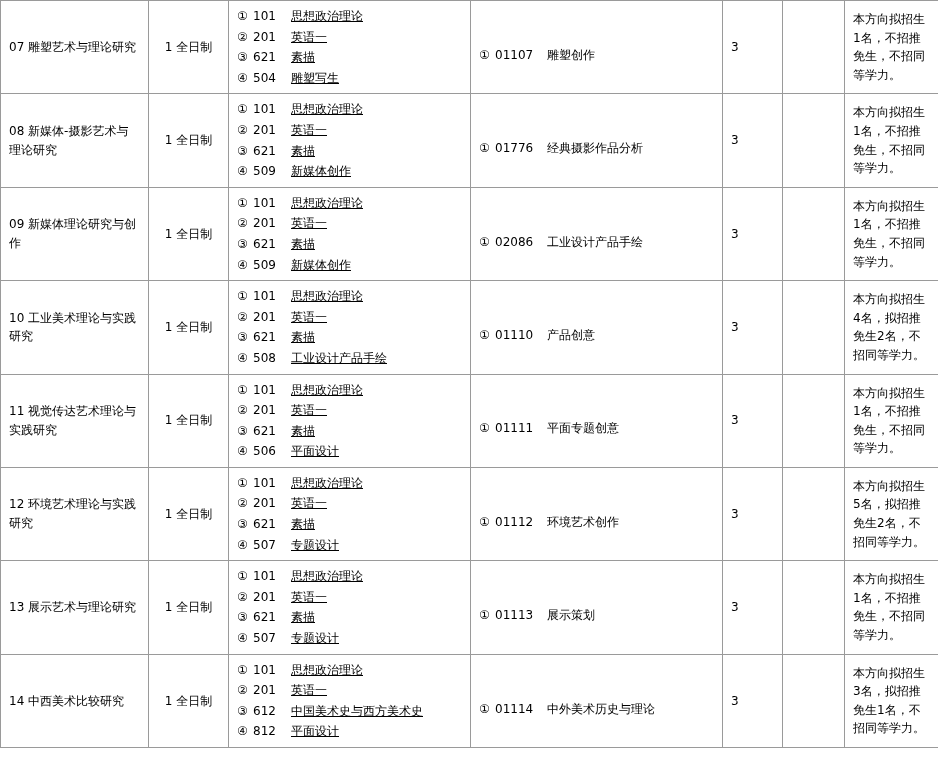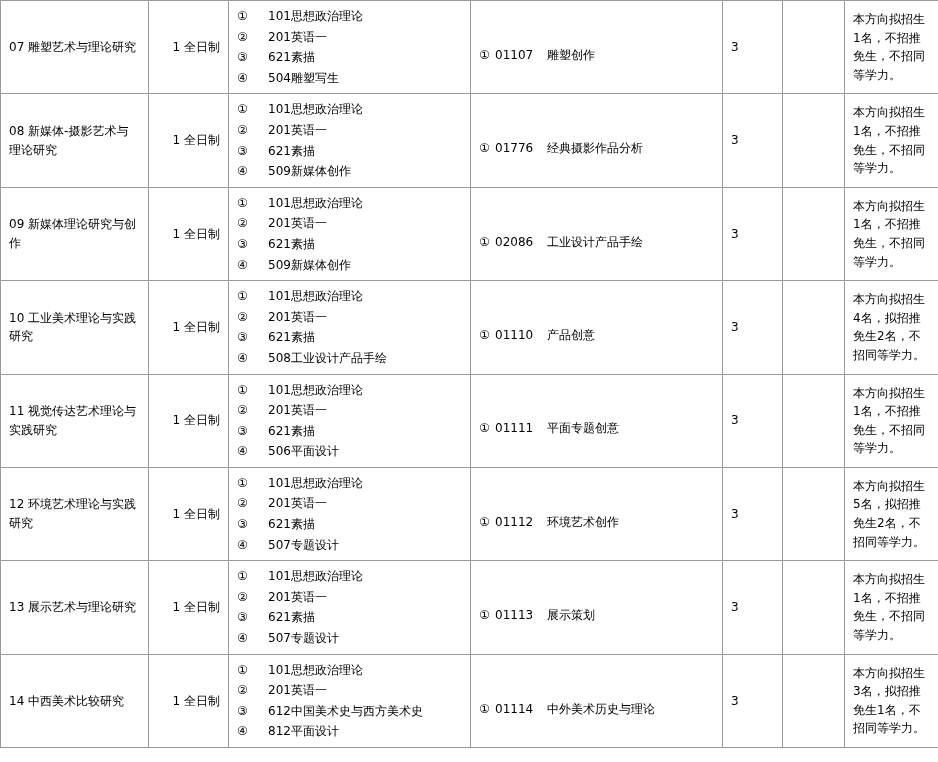--- a/index.html
+++ b/index.html
@@ -38,21 +38,21 @@
   col.c-retest    { width: 252px; }
   col.c-quota     { width: 60px;  }
   col.c-gap       { width: 62px;  }
   col.c-remark    { width: 94px;  }
 
   td.direction {
     padding-left: 10px;
     padding-right: 6px;
   }
   td.mode {
-    text-align: right;
+    text-align: center;
     padding-left: 10px;
     white-space: nowrap;
   }
   td.subjects {
     padding-left: 12px;
     padding-top: 7px;
     padding-bottom: 7px;
   }
   td.retest {
     padding-left: 16px;
@@ -87,23 +87,22 @@
   .circ {
     display: inline-block;
     width: 16px;
     flex: 0 0 16px;
     font-size: 12px;
   }
   .code {
     display: inline-block;
     width: 38px;
     flex: 0 0 38px;
-    text-align: right;
-  }
-  .sname { flex: 1 1 auto; }
+  }
+  .sname { flex: 1 1 auto; text-decoration: underline; }
 
   ul.retest-list {
     list-style: none;
     margin: 0;
     padding: 0;
   }
   ul.retest-list li {
     display: flex;
     align-items: baseline;
     white-space: nowrap;

